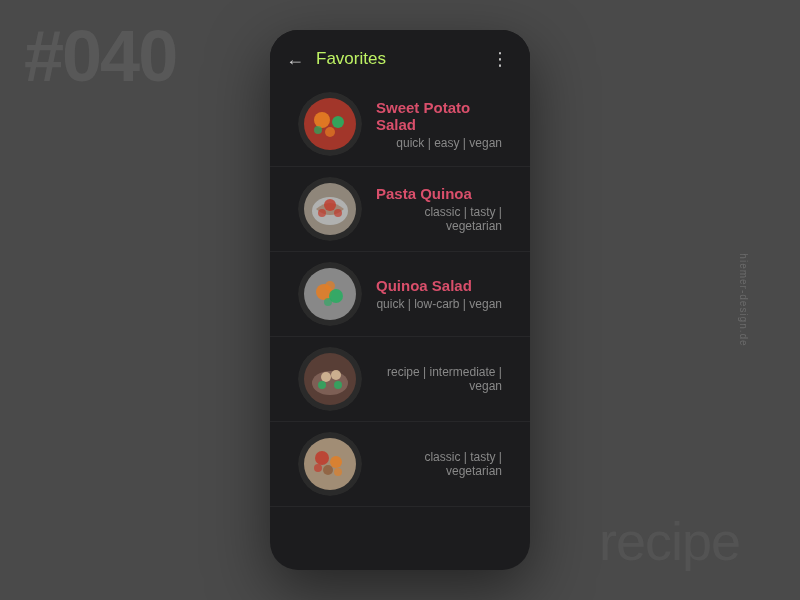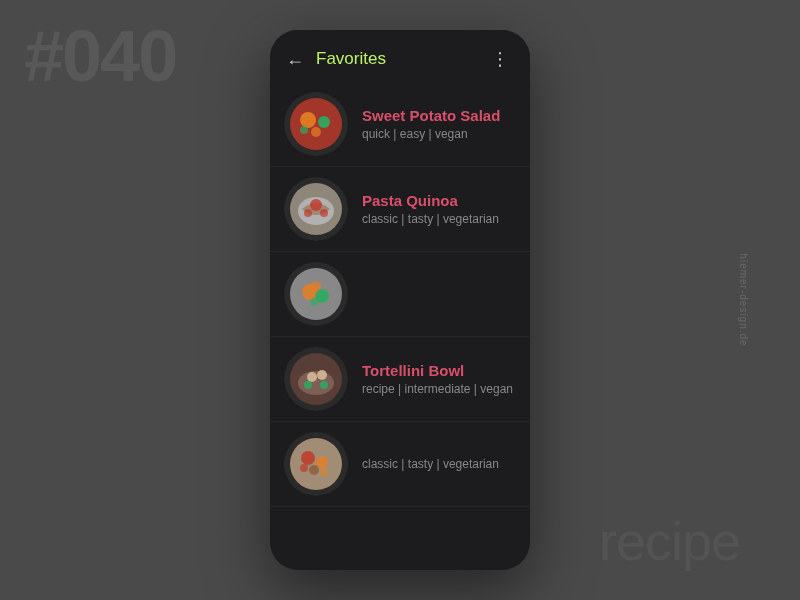--- a/index.html
+++ b/index.html
@@ -114,21 +114,21 @@
     }
 
     .recipe-list::-webkit-scrollbar {
       display: none;
     }
 
     
     .recipe-item {
       display: flex;
       align-items: center;
-      padding: 10px 14px;
+      padding: 10px 28px;
       cursor: pointer;
       border-bottom: 1px solid rgba(255,255,255,0.05);
     }
 
     
     .food-img {
       width: 64px;
       height: 64px;
       border-radius: 50%;
       flex-shrink: 0;
@@ -151,20 +151,21 @@
       color: #d94f6b;
       font-size: 15px;
       font-weight: 600;
       margin-bottom: 3px;
     }
 
     .recipe-tags {
       color: #888;
       font-size: 12px;
       font-weight: 400;
+      text-align: right;
     }
   </style>
 </head>
 <body>
 
 <div class="bg-label">#040</div>
 
 <div class="bg-recipe">recipe</div>
 
 <div class="watermark">hiemer-design.de</div>
@@ -212,33 +213,36 @@
       </div>
       <div class="recipe-item">
         <div class="food-img"><svg viewBox="0 0 64 64" xmlns="http://www.w3.org/2000/svg">
             <circle cx="32" cy="32" r="32" fill="#2a2a2a"></circle>
             <circle cx="32" cy="32" r="26" fill="#c8c8c8" opacity="0.6"></circle>
             <circle cx="26" cy="30" r="8" fill="#e67e22" opacity="0.85"></circle>
             <circle cx="38" cy="34" r="7" fill="#27ae60" opacity="0.85"></circle>
             <circle cx="32" cy="24" r="5" fill="#e67e22" opacity="0.7"></circle>
             <circle cx="30" cy="40" r="4" fill="#27ae60" opacity="0.6"></circle>
           </svg></div>
+        <div class="recipe-info">
+          <div class="recipe-name">Quinoa Salad</div>
+          <div class="recipe-tags">quick | low-carb | vegan</div>
+        </div>
       </div>
       <div class="recipe-item">
         <div class="food-img"><svg viewBox="0 0 64 64" xmlns="http://www.w3.org/2000/svg">
             <circle cx="32" cy="32" r="32" fill="#2a2a2a"></circle>
             <circle cx="32" cy="32" r="26" fill="#5d4037" opacity="0.9"></circle>
             <ellipse cx="32" cy="36" rx="18" ry="12" fill="#8d6e63" opacity="0.7"></ellipse>
             <circle cx="28" cy="30" r="5" fill="#d4b896" opacity="0.9"></circle>
             <circle cx="38" cy="28" r="5" fill="#d4b896" opacity="0.9"></circle>
             <circle cx="24" cy="38" r="4" fill="#27ae60" opacity="0.8"></circle>
             <circle cx="40" cy="38" r="4" fill="#27ae60" opacity="0.8"></circle>
           </svg></div>
         <div class="recipe-info">
-          <div class="recipe-name">Tortellini Bowl</div>
           <div class="recipe-tags">recipe | intermediate | vegan</div>
         </div>
       </div>
       <div class="recipe-item">
         <div class="food-img"><svg viewBox="0 0 64 64" xmlns="http://www.w3.org/2000/svg">
             <circle cx="32" cy="32" r="32" fill="#2a2a2a"></circle>
             <circle cx="32" cy="32" r="26" fill="#d4b896" opacity="0.7"></circle>
             <circle cx="24" cy="26" r="7" fill="#c0392b" opacity="0.85"></circle>
             <circle cx="38" cy="30" r="6" fill="#e67e22" opacity="0.8"></circle>
             <circle cx="30" cy="38" r="5" fill="#8e5c3a" opacity="0.8"></circle>

